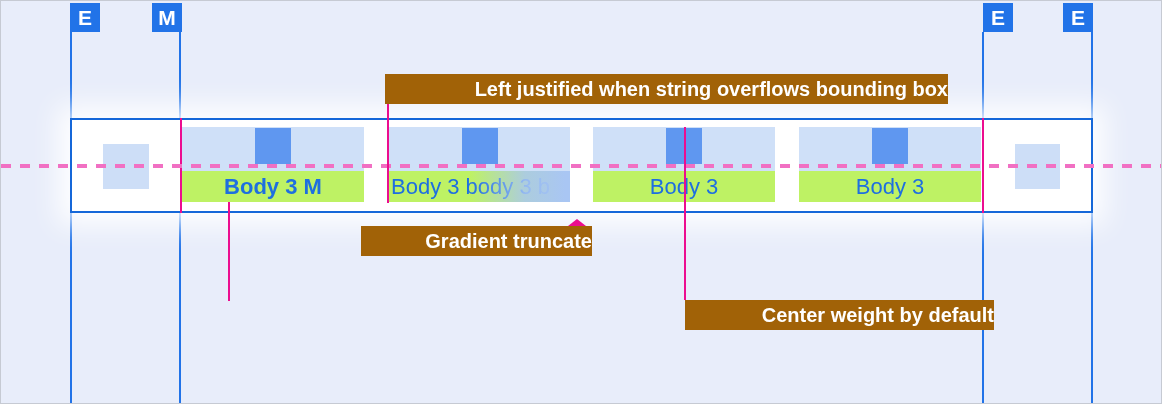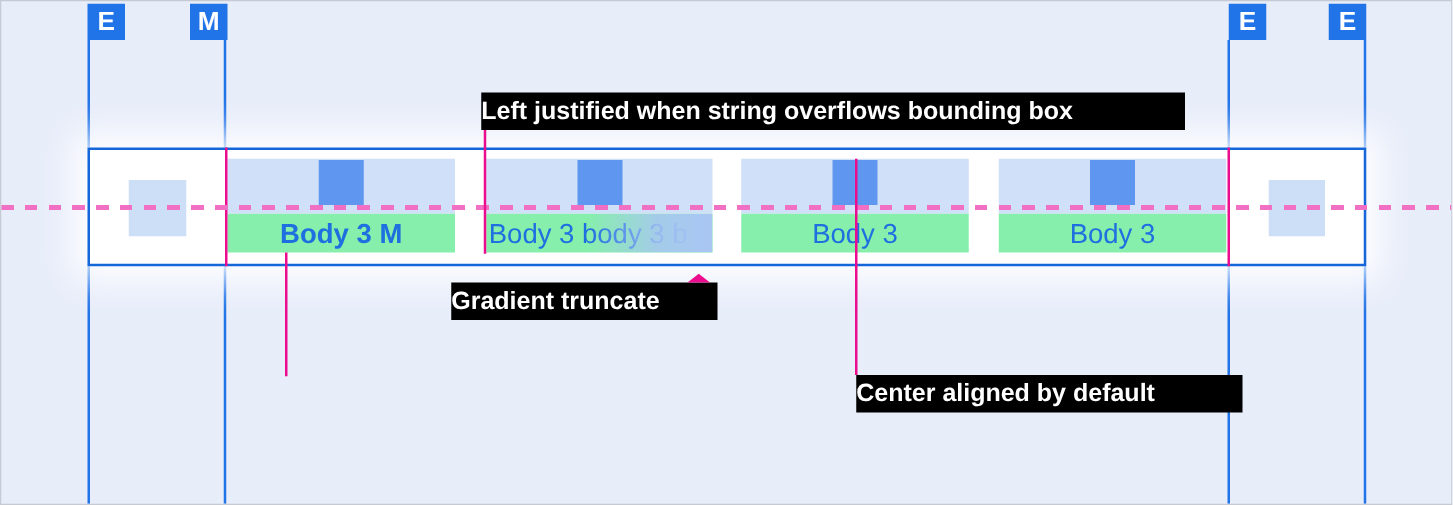--- a/index.html
+++ b/index.html
@@ -24,40 +24,40 @@
   }
   
   .band-margin{position:absolute;top:117px;height:95px;width:2px;background:#EC0D8F;z-index:4;}
   
   .edge-square{position:absolute;top:143px;width:46px;height:45px;background:#CDDEF7;z-index:3;}
   
   .tab{position:absolute;top:126px;height:75px;z-index:3;cursor:pointer;}
   .tab-top{position:absolute;left:0;top:0;width:100%;height:44px;background:#CFE0F8;}
   .tab-icon{position:absolute;left:50%;top:1px;margin-left:-18px;width:36px;height:36px;background:#5F97F0;}
   .tab-label{
-    position:absolute;left:0;top:44px;width:100%;height:31px;background:#86efac;
+    position:absolute;left:0;top:44px;width:100%;height:31px;background:#bef264;
     color:#1E6FE0;font-size:22px;line-height:31px;text-align:center;white-space:nowrap;overflow:hidden;
   }
   .tab-label.active{font-weight:bold;}
   .tab-label.left{text-align:left;padding-left:2px;}
   .fade-overlay{
     position:absolute;right:0;top:0;width:100px;height:31px;
     background:linear-gradient(to right, rgba(169,198,243,0) 0%, rgba(169,198,243,0.85) 55%, #A9C6F3 95%);
   }
   
   .dashline{
     position:absolute;left:0;top:163px;width:1162px;height:4px;z-index:5;
     background:repeating-linear-gradient(to right,#F170C3 0 10px,transparent 10px 19px);
   }
   
   .leader{position:absolute;width:2px;background:#EC0D8F;z-index:5;}
   
   .callout{
-    position:absolute;height:30px;background:#000000;color:#fff;z-index:6;
-    font-size:20px;font-weight:bold;display:flex;align-items:center;justify-content:flex-start;
+    position:absolute;height:30px;background:#a16207;color:#fff;z-index:6;
+    font-size:20px;font-weight:bold;display:flex;align-items:center;justify-content:flex-end;
     white-space:nowrap;
   }
   .callout .tri{
     position:absolute;top:-7px;right:6px;width:0;height:0;
     border-left:9px solid transparent;border-right:9px solid transparent;
     border-bottom:7px solid #EC0D8F;
   }
 </style>
 </head>
 <body>
@@ -124,23 +124,23 @@
   <div class="dashline"></div>
 
   <div class="leader" style="left:386px;top:103px;height:99px"></div>
   <div class="leader" style="left:227px;top:201px;height:99px"></div>
   <div class="leader" style="left:683px;top:126px;height:173px"></div>
 
   <div class="callout" style="left:384px;top:73px;width:563px">
     <span>Left justified when string overflows bounding box</span>
   </div>
 
-  <div class="callout" style="left:360px;top:225px;width:213px">
+  <div class="callout" style="left:360px;top:225px;width:231px">
     <span>Gradient truncate</span>
     <div class="tri"></div>
   </div>
 
 
   <div class="callout" style="left:684px;top:299px;width:309px">
-    <span>Center aligned by default</span>
+    <span>Center weight by default</span>
   </div>
 
 </div>
 
 </body></html>

